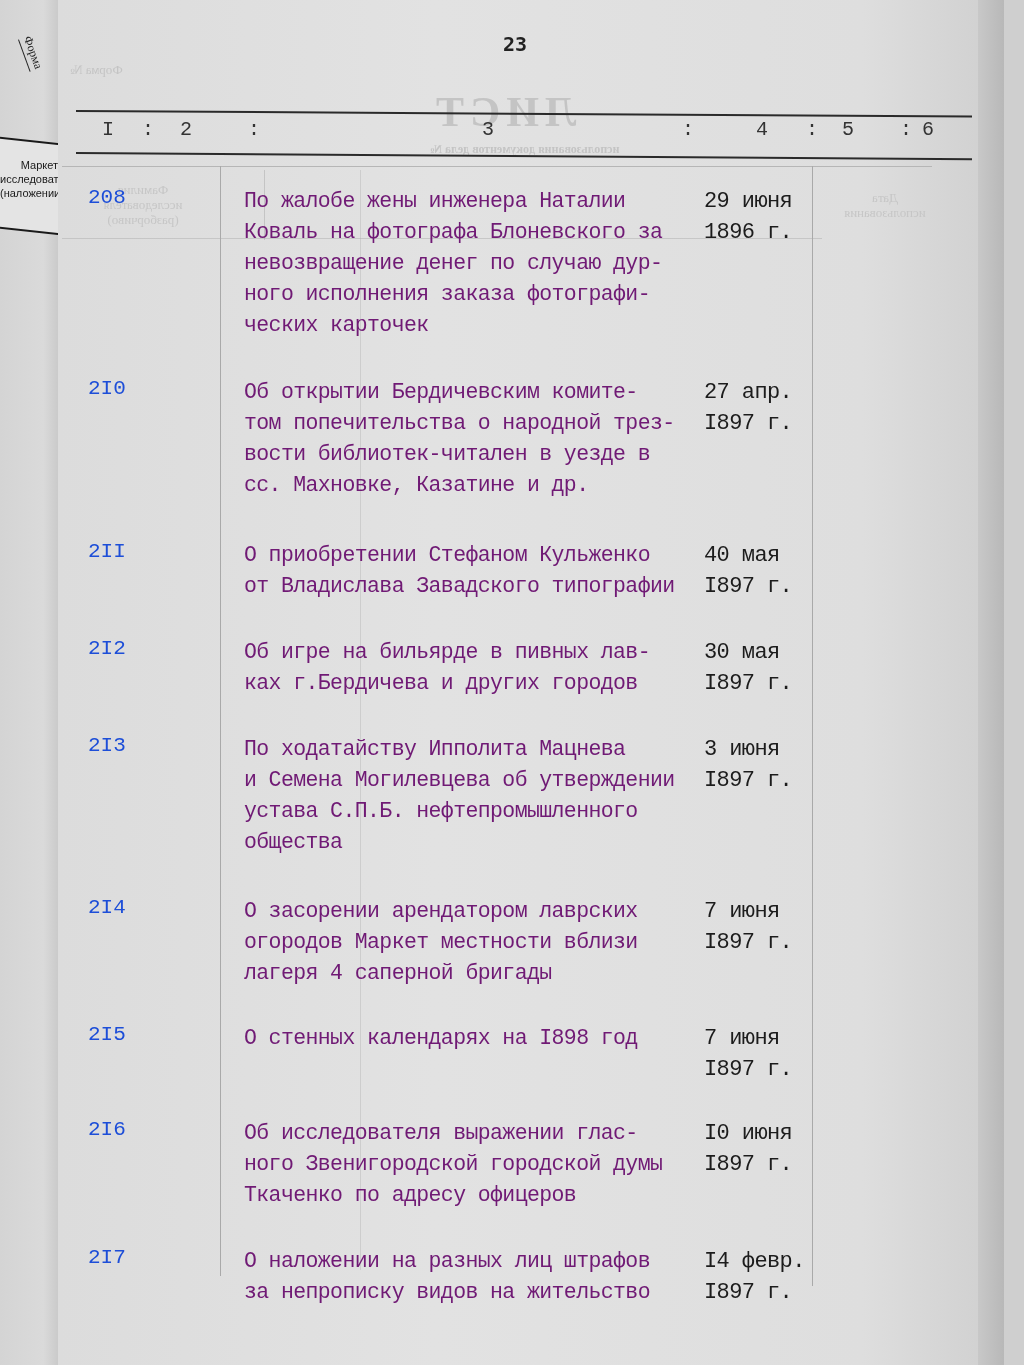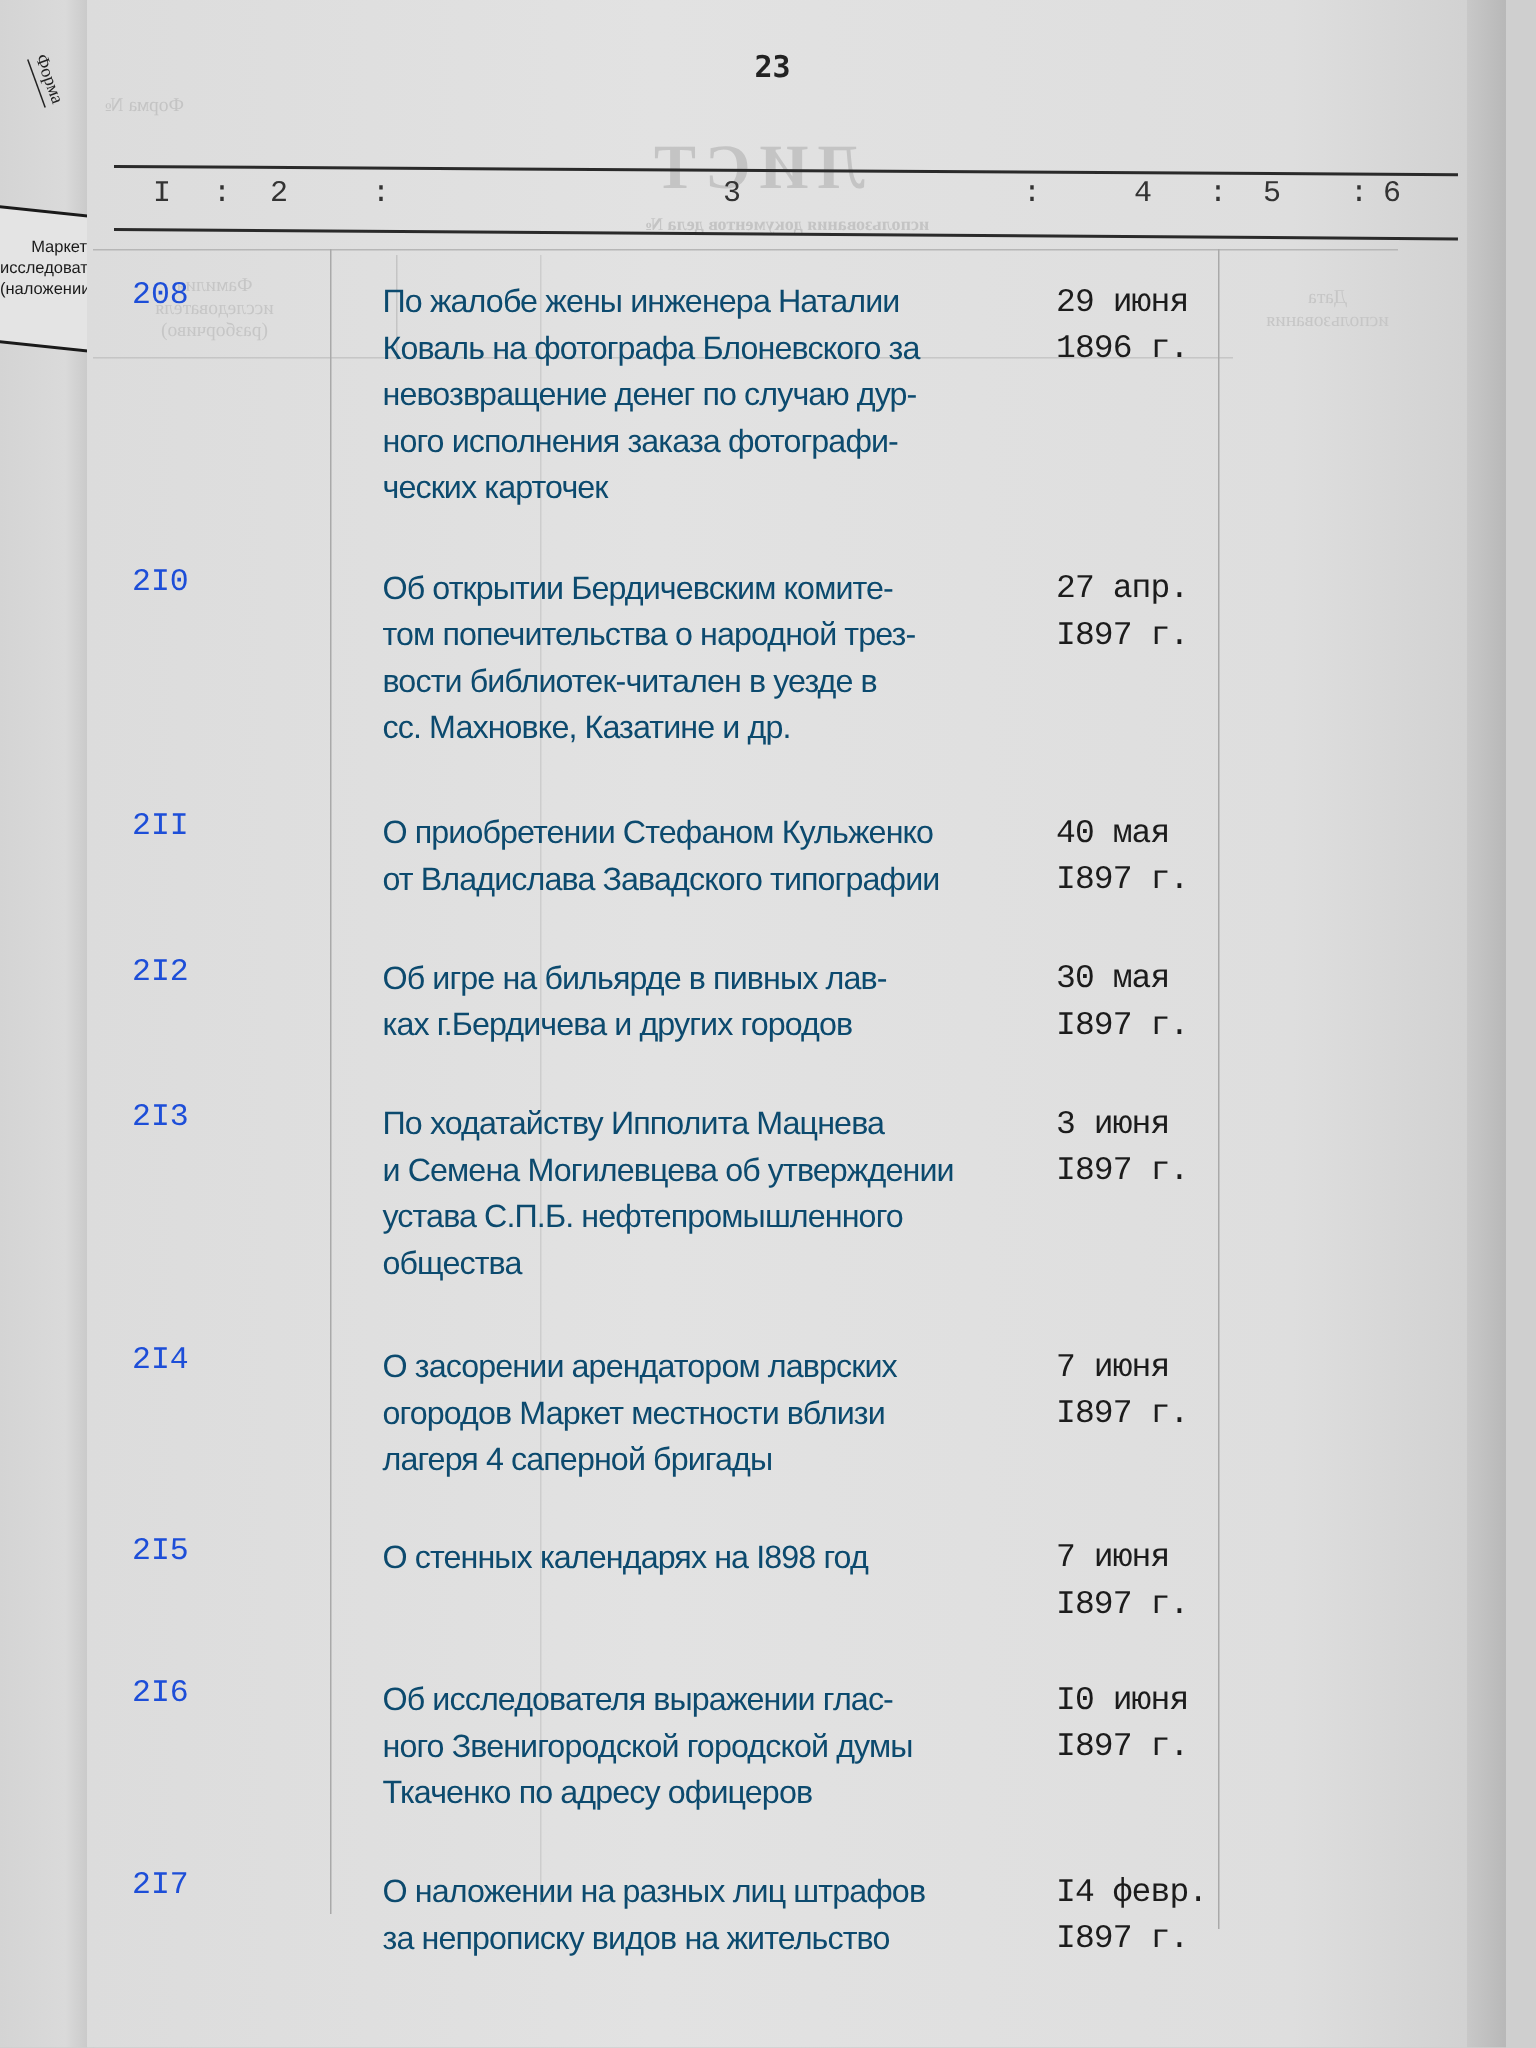--- a/index.html
+++ b/index.html
@@ -71,23 +71,23 @@
   .hline-faint {
     position: absolute; height: 1px; background: #b6b6b6;
   }
   .row { position: absolute; left: 0; width: 1024px; }
   .row-num {
     position: absolute; left: 88px; top: 0;
     font-family: "Liberation Mono", "DejaVu Sans Mono", monospace;
     font-size: 21px; color: #1d4ed8;
   }
   .row-desc {
-    position: absolute; left: 255px; top: 0; width: 455px;
-    font-family: Liberation Sans, sans-serif;
-    font-size: 21.5px; line-height: 31px; color: #0c4a6e;
+    position: absolute; left: 244px; top: 0; width: 455px;
+    font-family: Liberation Mono, monospace;
+    font-size: 21.5px; line-height: 31px; color: #701a75;
     letter-spacing: -0.6px;
     white-space: pre;
   }
   .row-date {
     position: absolute; left: 704px; top: 0; width: 110px;
     font-family: "Liberation Mono", "DejaVu Sans Mono", monospace;
     font-size: 22px; line-height: 31px; color: #1c1c1c;
     letter-spacing: -0.6px;
     white-space: pre;
   }

